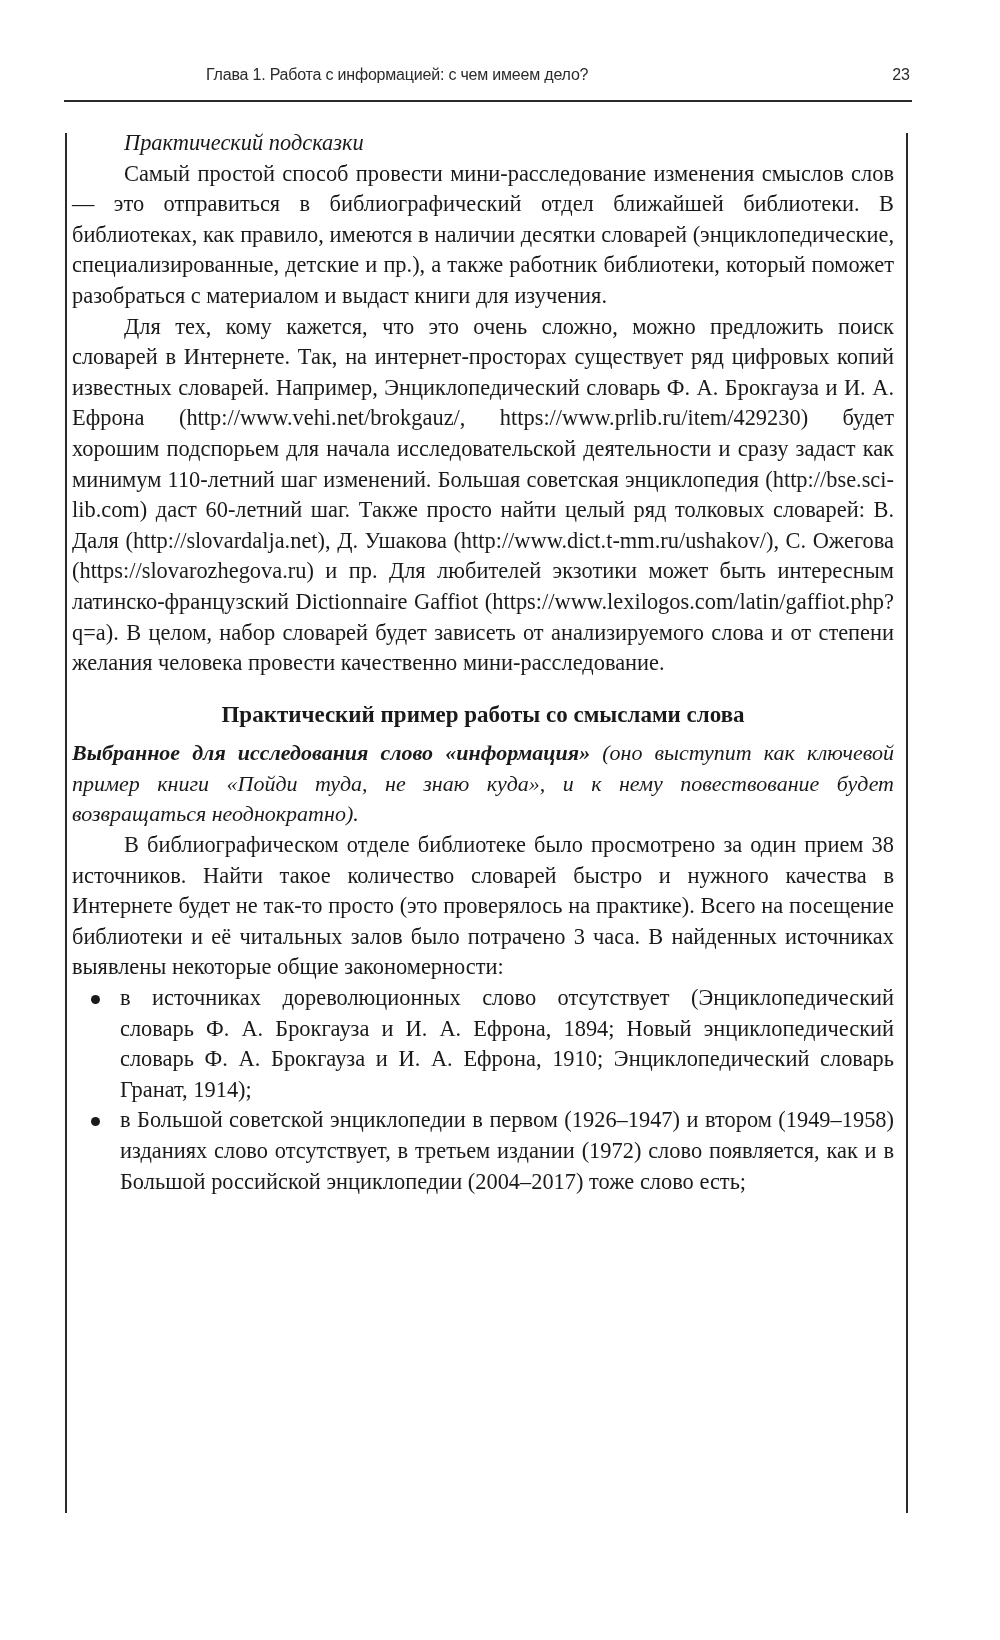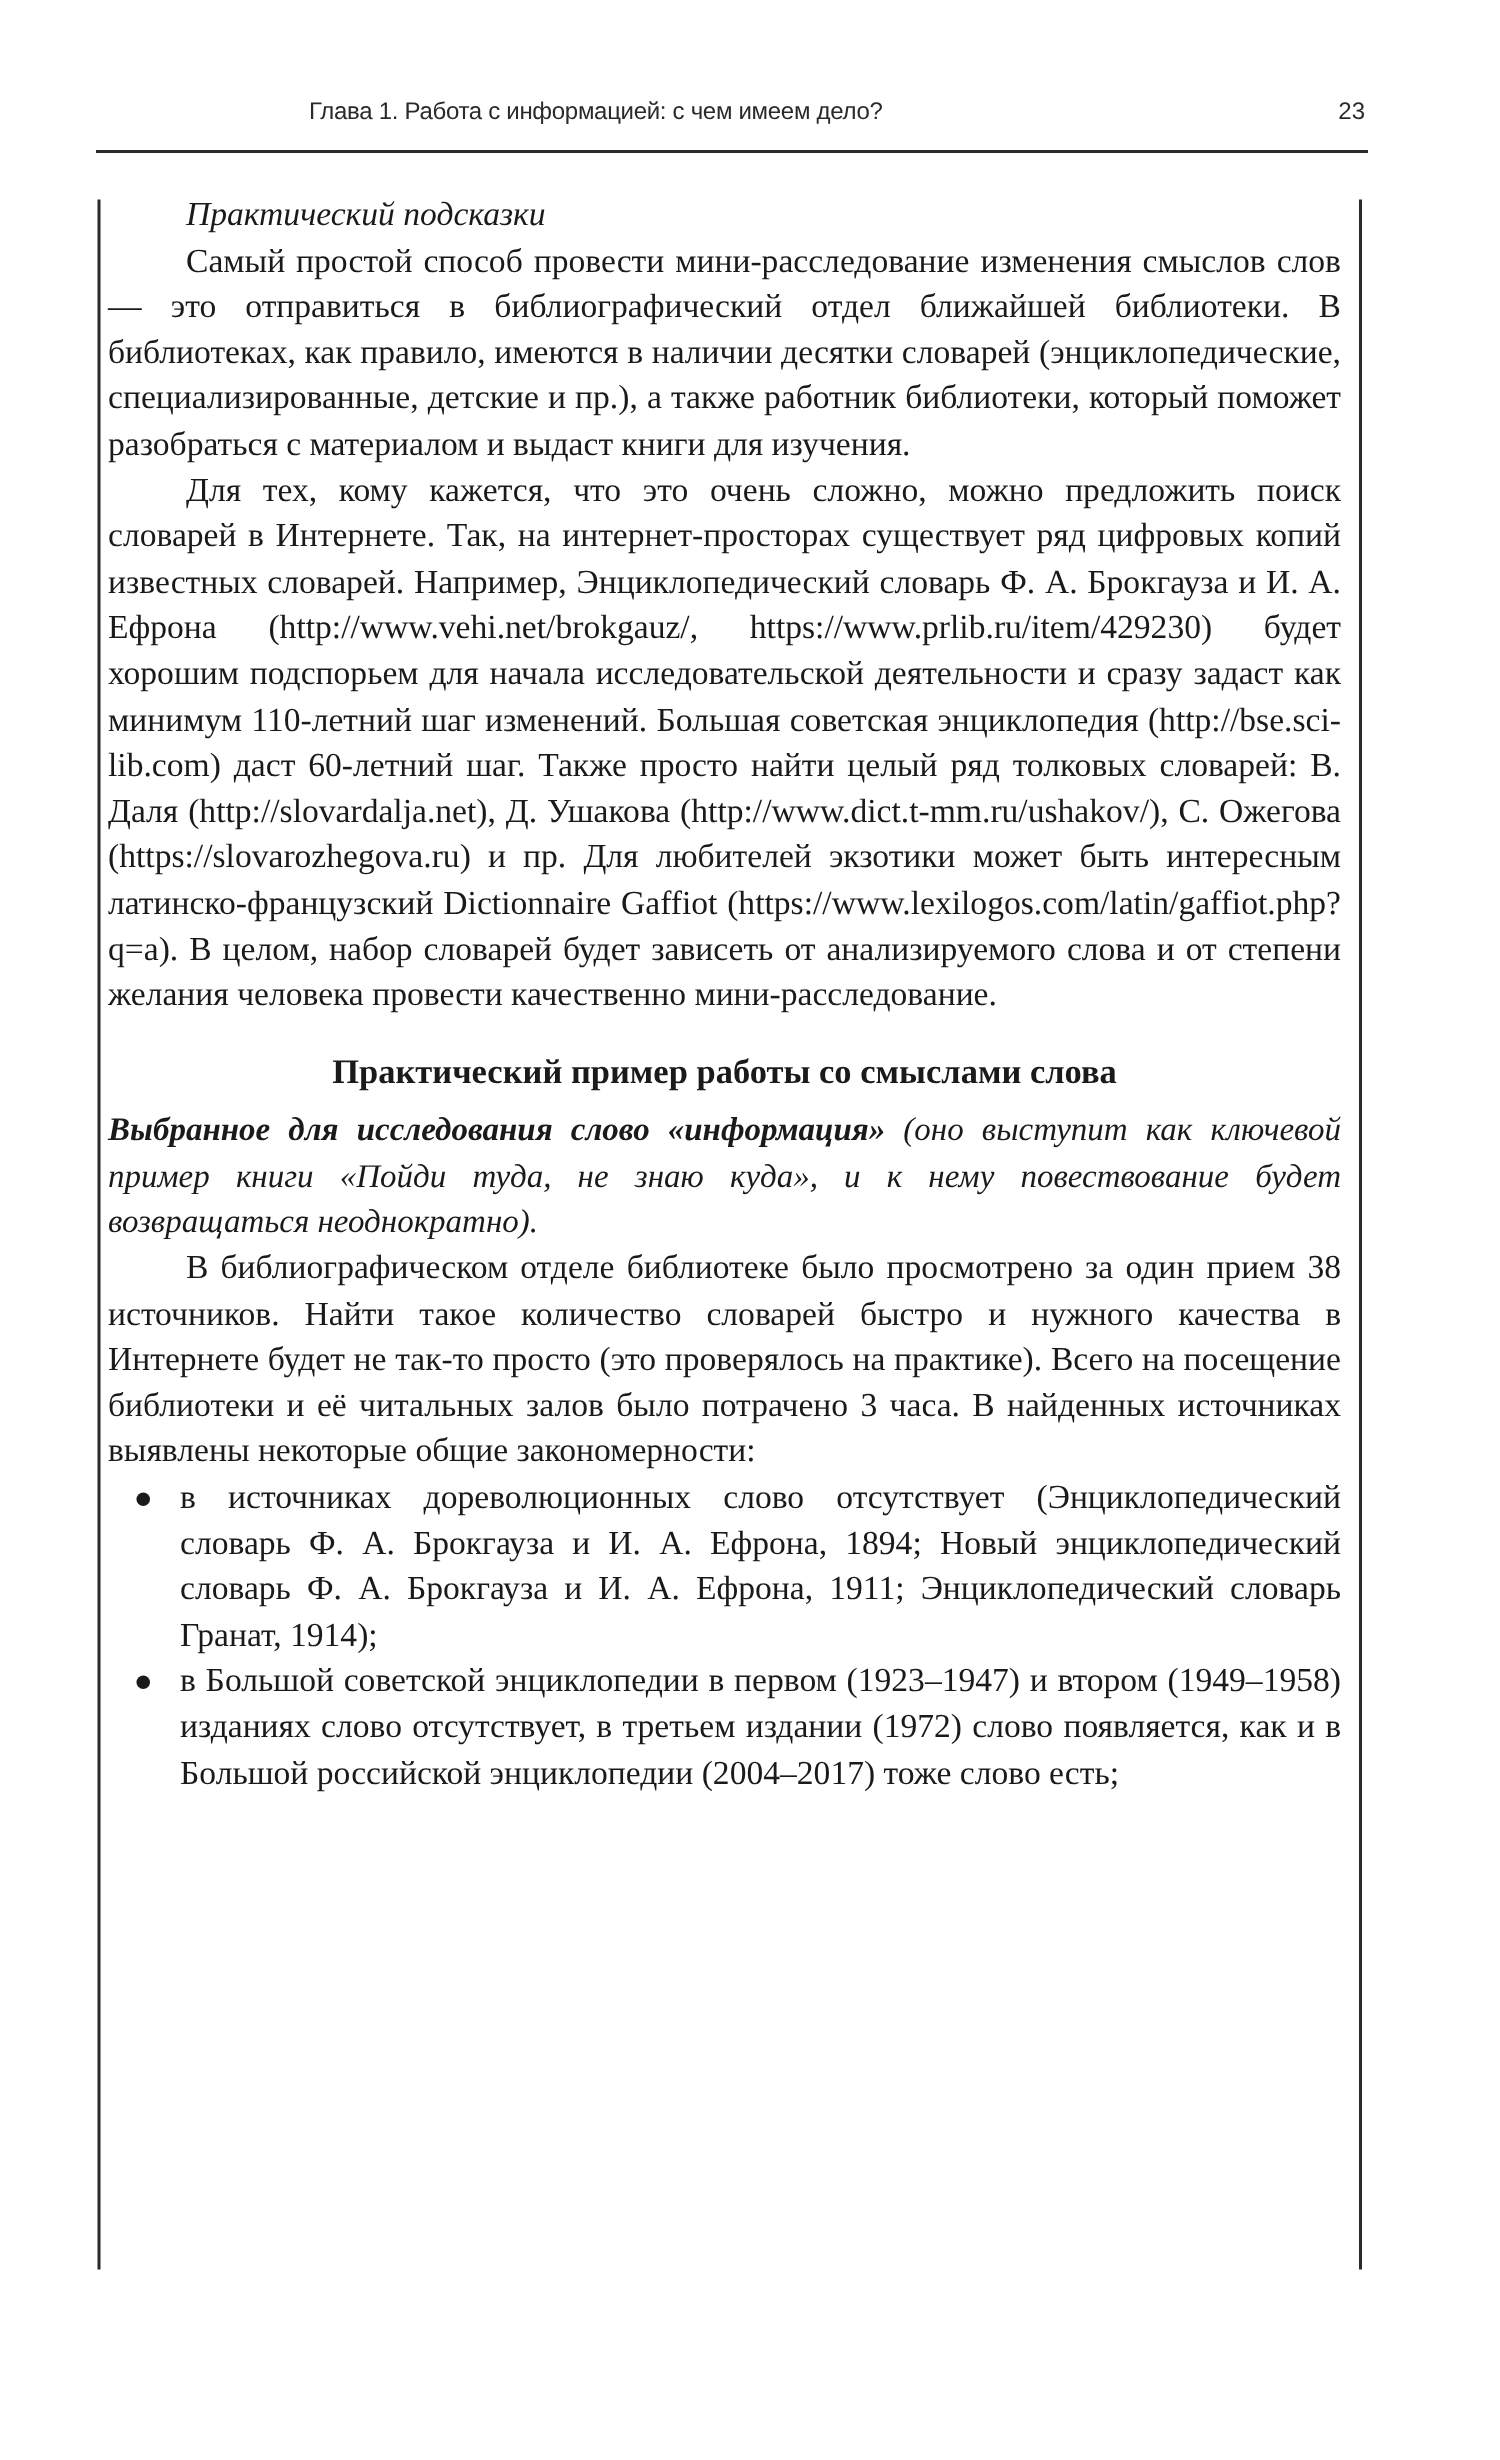--- a/index.html
+++ b/index.html
@@ -55,16 +55,16 @@
   <p class="indent">Самый простой способ провести мини-расследование изменения смыслов слов — это отправиться в библиографический отдел ближайшей библиотеки. В библиотеках, как правило, имеются в наличии десятки словарей (энциклопедические, специализированные, детские и пр.), а также работник библиотеки, который поможет разобраться с материалом и выдаст книги для изучения.</p>
   <p class="indent">Для тех, кому кажется, что это очень сложно, можно предложить поиск словарей в Интернете. Так, на интернет-просторах существует ряд цифровых копий известных словарей. Например, Энциклопедический словарь Ф. А. Брокгауза и И. А. Ефрона (http://www.vehi.net/brokgauz/, https://www.prlib.ru/item/429230) будет хорошим подспорьем для начала исследовательской деятельности и сразу задаст как минимум 110-летний шаг изменений. Большая советская энциклопедия (http://bse.sci-lib.com) даст 60-летний шаг. Также просто найти целый ряд толковых словарей: В. Даля (http://slovardalja.net), Д. Ушакова (http://www.dict.t-mm.ru/ushakov/), С. Ожегова (https://slovarozhegova.ru) и пр. Для любителей экзотики может быть интересным латинско-французский Dictionnaire Gaffiot (https://www.lexilogos.com/latin/gaffiot.php?q=a). В целом, набор словарей будет зависеть от анализируемого слова и от степени желания человека провести качественно мини-расследование.</p>
 
   <p class="section-heading">Практический пример работы со смыслами слова</p>
 
   <p class="lead"><b>Выбранное для исследования слово «информация»</b><span> (оно выступит как ключевой пример книги «Пойди туда, не знаю куда», и к нему повествование будет возвращаться неоднократно).</span></p>
 
   <p class="indent">В библиографическом отделе библиотеке было просмотрено за один прием 38 источников. Найти такое количество словарей быстро и нужного качества в Интернете будет не так-то просто (это проверялось на практике). Всего на посещение библиотеки и её читальных залов было потрачено 3 часа. В найденных источниках выявлены некоторые общие закономерности:</p>
 
   <ul class="bullets">
-    <li><span class="dot"></span><span>в источниках дореволюционных слово отсутствует (Энциклопедический словарь Ф. А. Брокгауза и И. А. Ефрона, 1894; Новый энциклопедический словарь Ф. А. Брокгауза и И. А. Ефрона, 1911; Энциклопедический словарь Гранат, 1914);</span></li>
-    <li><span class="dot"></span><span>в Большой советской энциклопедии в первом (1923–1947) и втором (1949–1958) изданиях слово отсутствует, в третьем издании (1972) слово появляется, как и в Большой российской энциклопедии (2004–2017) тоже слово есть;</span></li>
+    <li><span class="dot"></span><span>в источниках дореволюционных слово отсутствует (Энциклопедический словарь Ф. А. Брокгауза и И. А. Ефрона, 1894; Новый энциклопедический словарь Ф. А. Брокгауза и И. А. Ефрона, 1910; Энциклопедический словарь Гранат, 1914);</span></li>
+    <li><span class="dot"></span><span>в Большой советской энциклопедии в первом (1926–1947) и втором (1949–1958) изданиях слово отсутствует, в третьем издании (1972) слово появляется, как и в Большой российской энциклопедии (2004–2017) тоже слово есть;</span></li>
   </ul>
 </div>
 
 </body></html>

